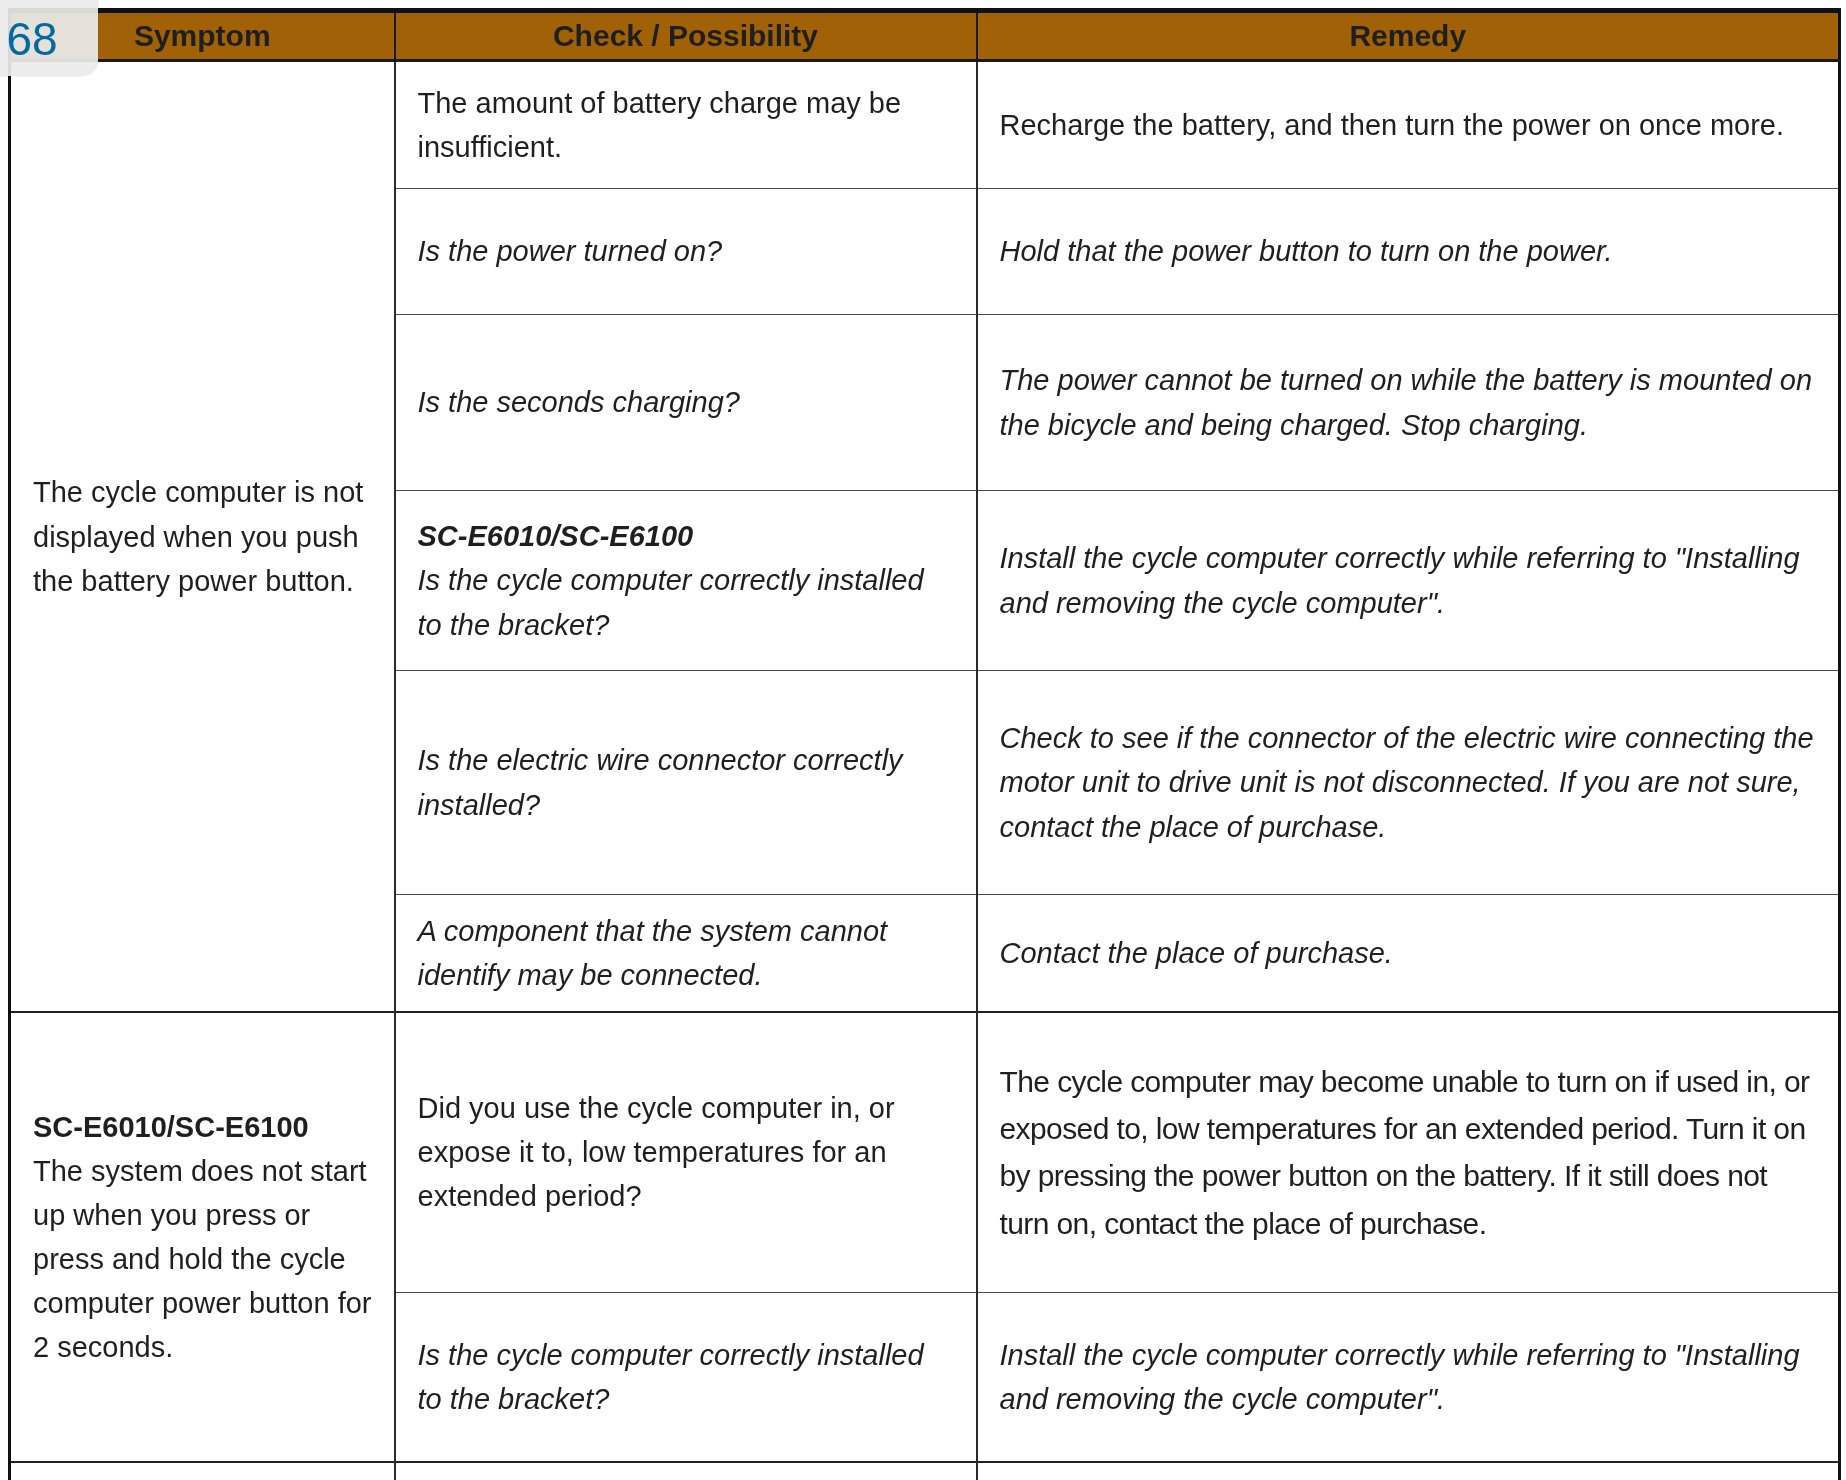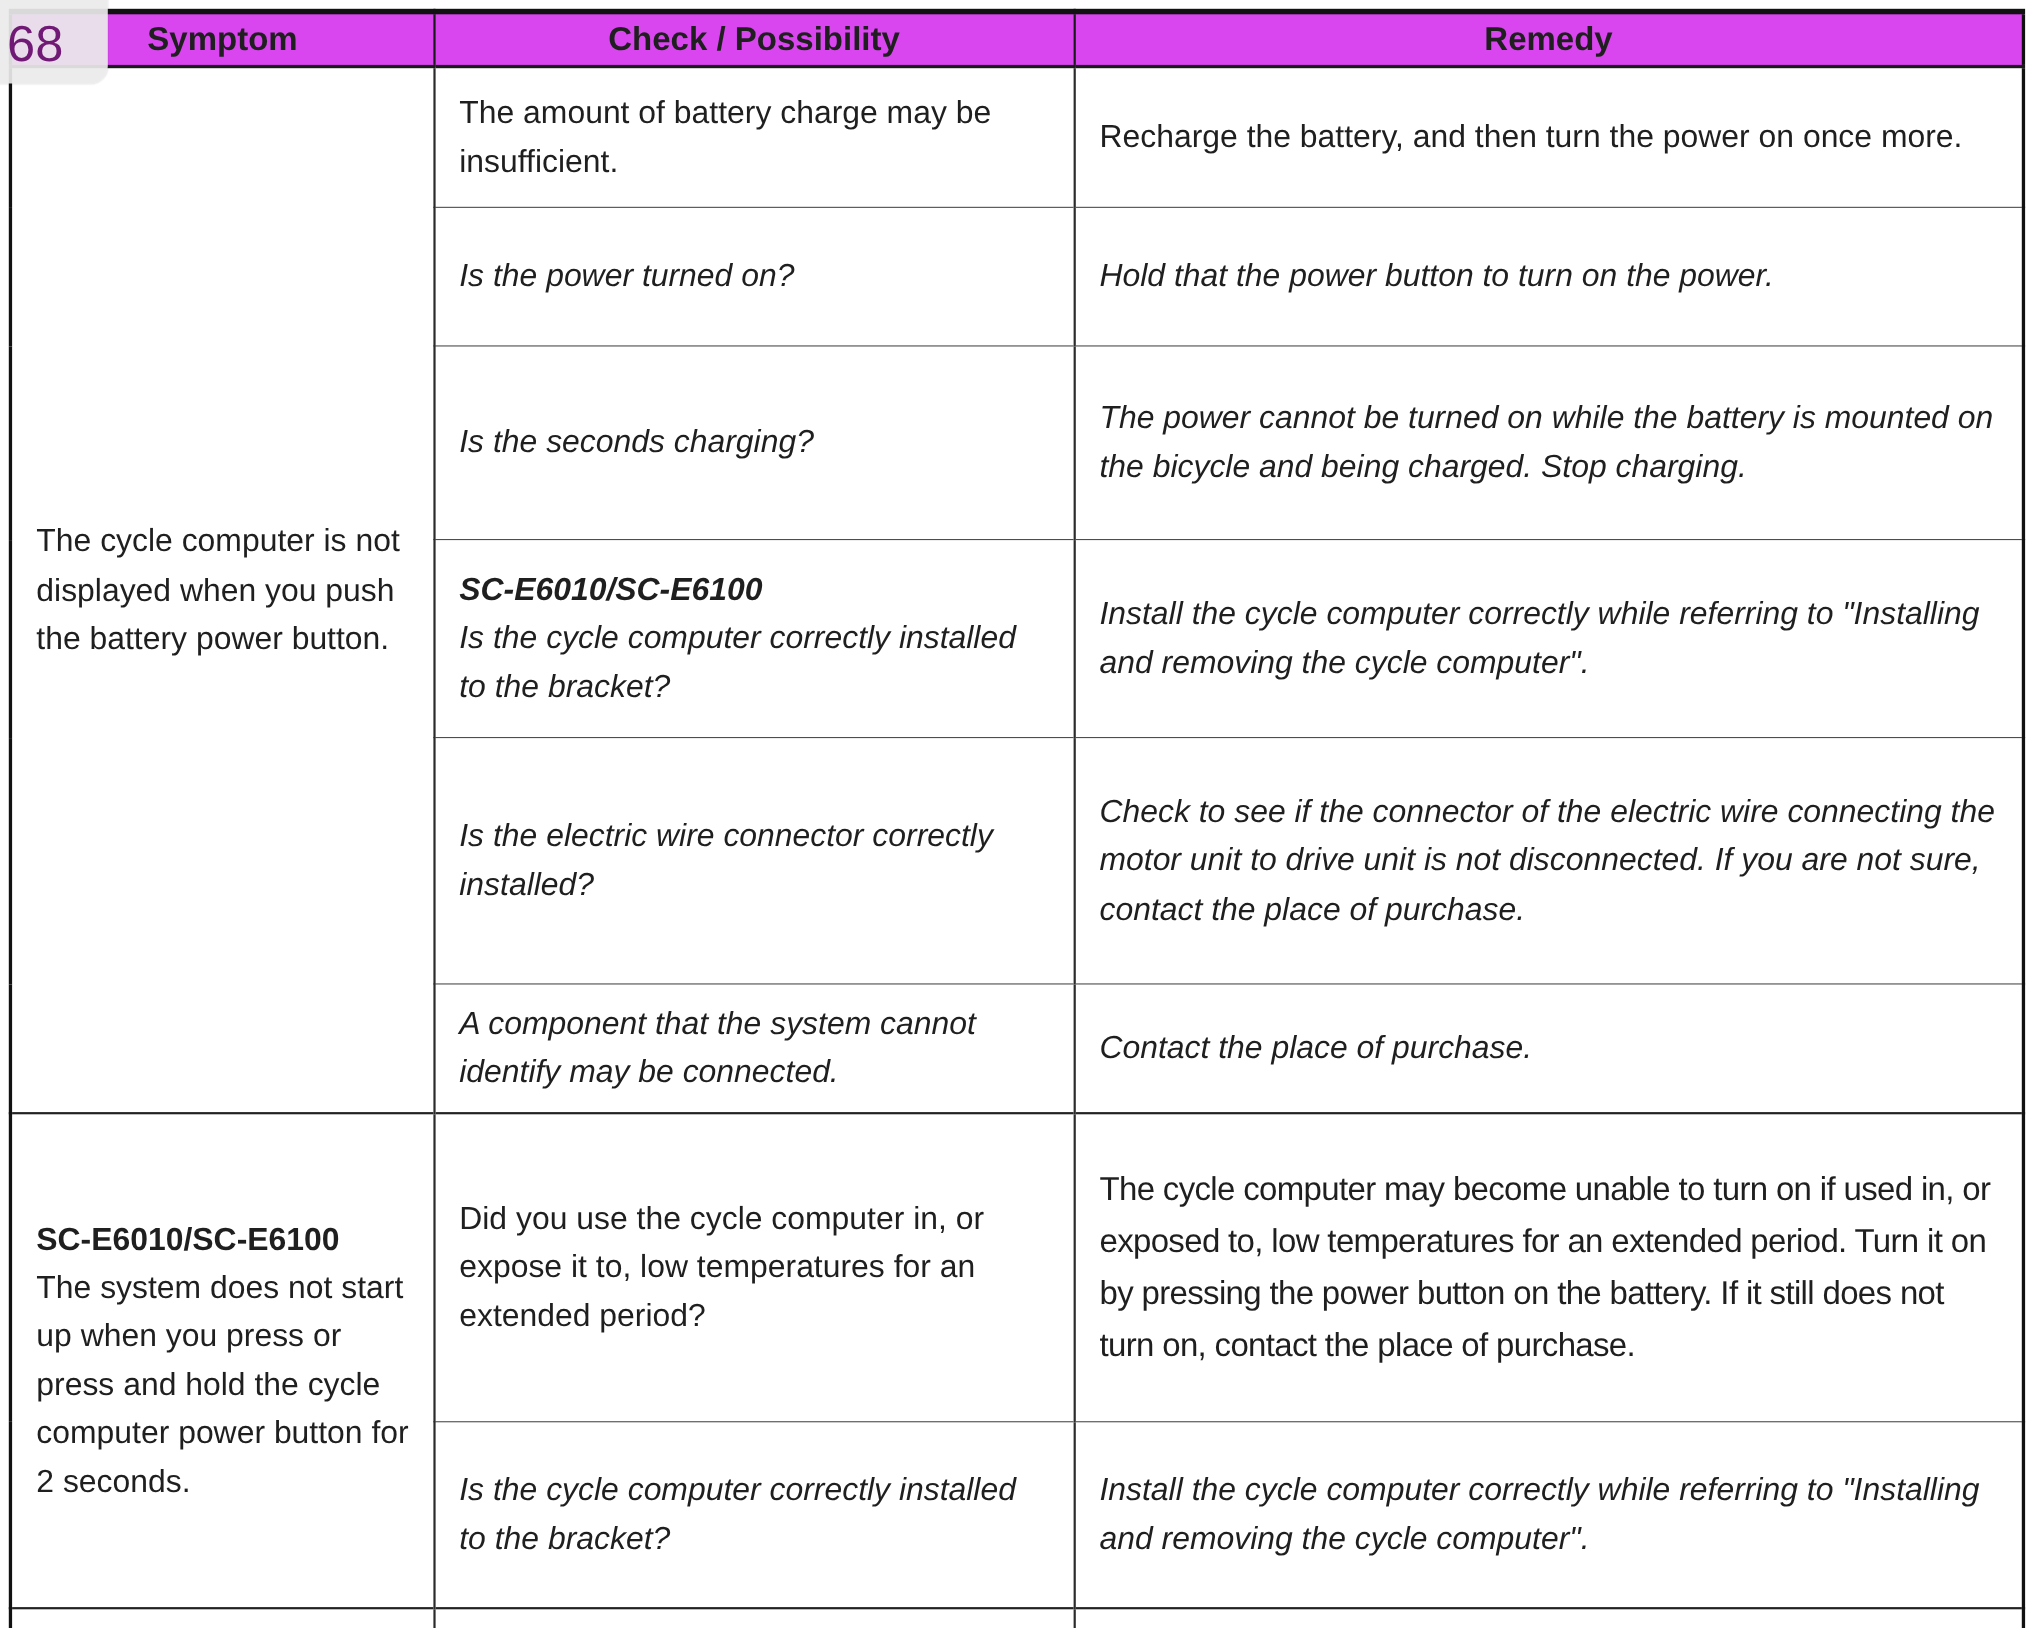--- a/index.html
+++ b/index.html
@@ -24,21 +24,21 @@
     margin: 8px 0 0 8px;
     border-top: 5px solid #111;
     border-left: 3px solid #111;
     border-right: 3px solid #111;
   }
   col.c-symptom { width: 385px; }
   col.c-cause   { width: 582px; }
   col.c-remedy  { width: 863px; }
 
   th {
-    background: #d946ef;
+    background: #a16207;
     font-weight: 700;
     font-size: 30px;
     text-align: center;
     vertical-align: middle;
     border-left: 2px solid #1a1a1a;
     border-right: 2px solid #1a1a1a;
     border-bottom: 3px solid #1a1a1a;
     padding: 6px 4px;
   }
   td {
@@ -72,21 +72,21 @@
     height: 92px;
     background: rgba(234, 234, 234, 0.92);
     border-radius: 16px;
     display: flex;
     align-items: flex-end;
     justify-content: center;
     z-index: 5;
     box-shadow: 0 0 2px rgba(0,0,0,0.15);
   }
   .page-badge span {
-    color: #701a75;
+    color: #0369a1;
     font-size: 46px;
     line-height: 1;
     padding-bottom: 14px;
     text-align: center;
   }
 </style>
 </head>
 <body>
 
 <div class="page">

